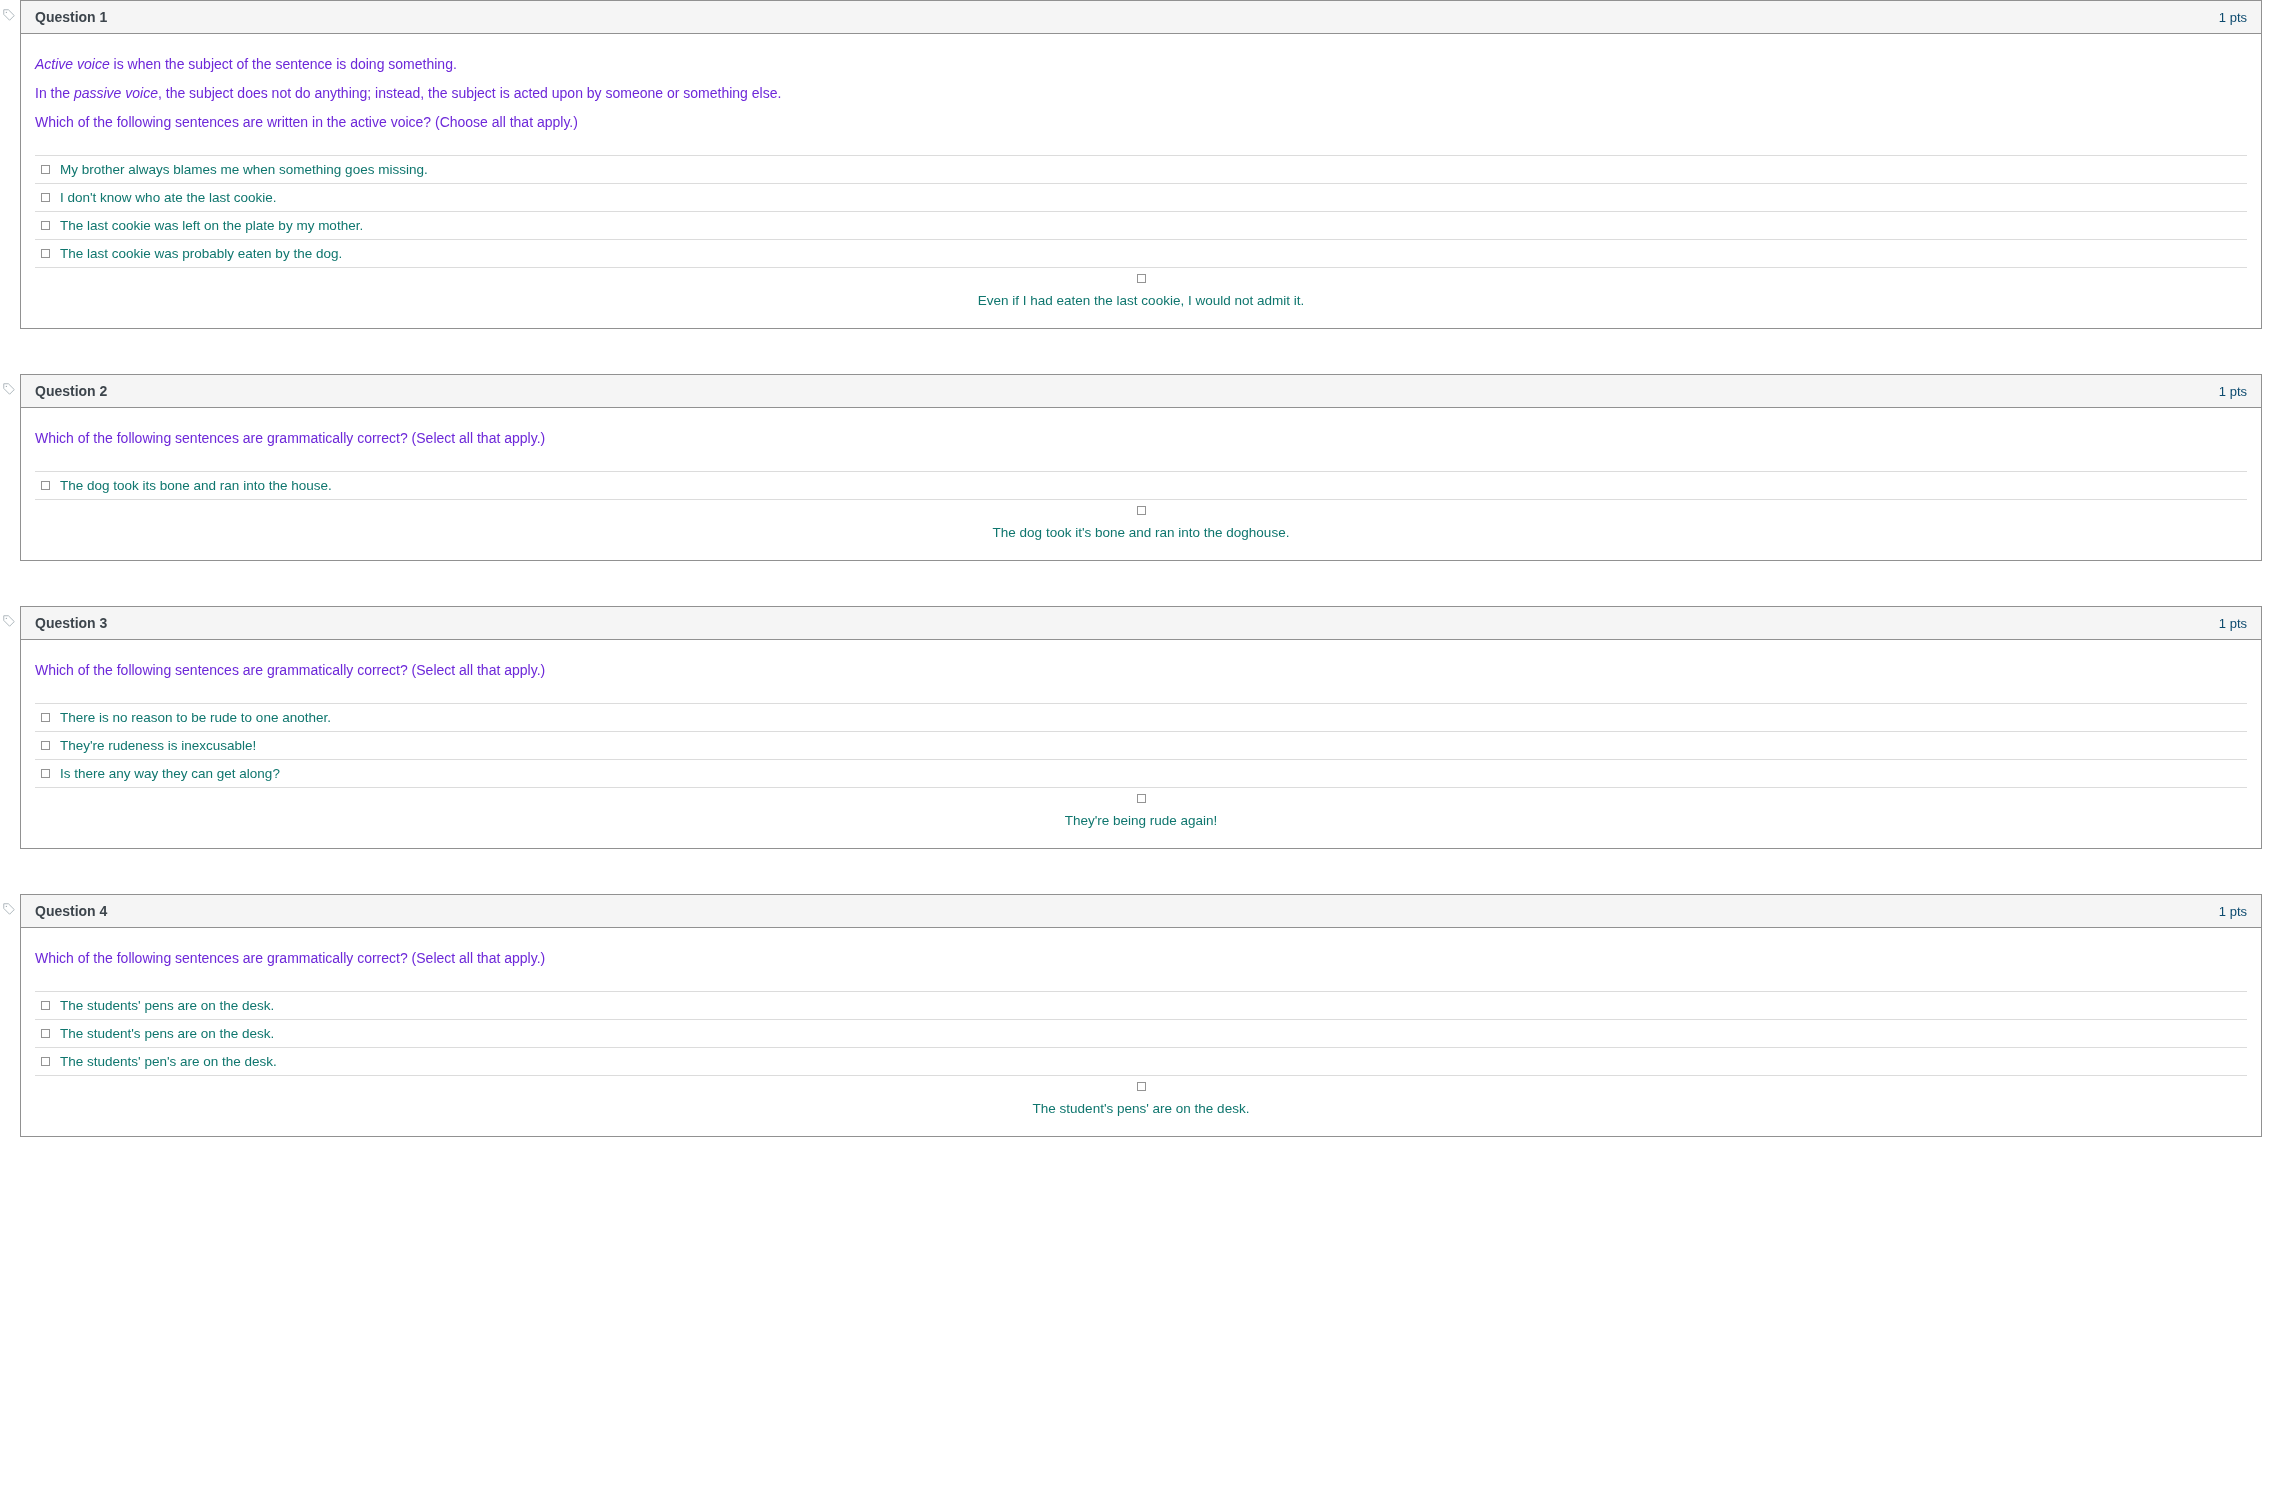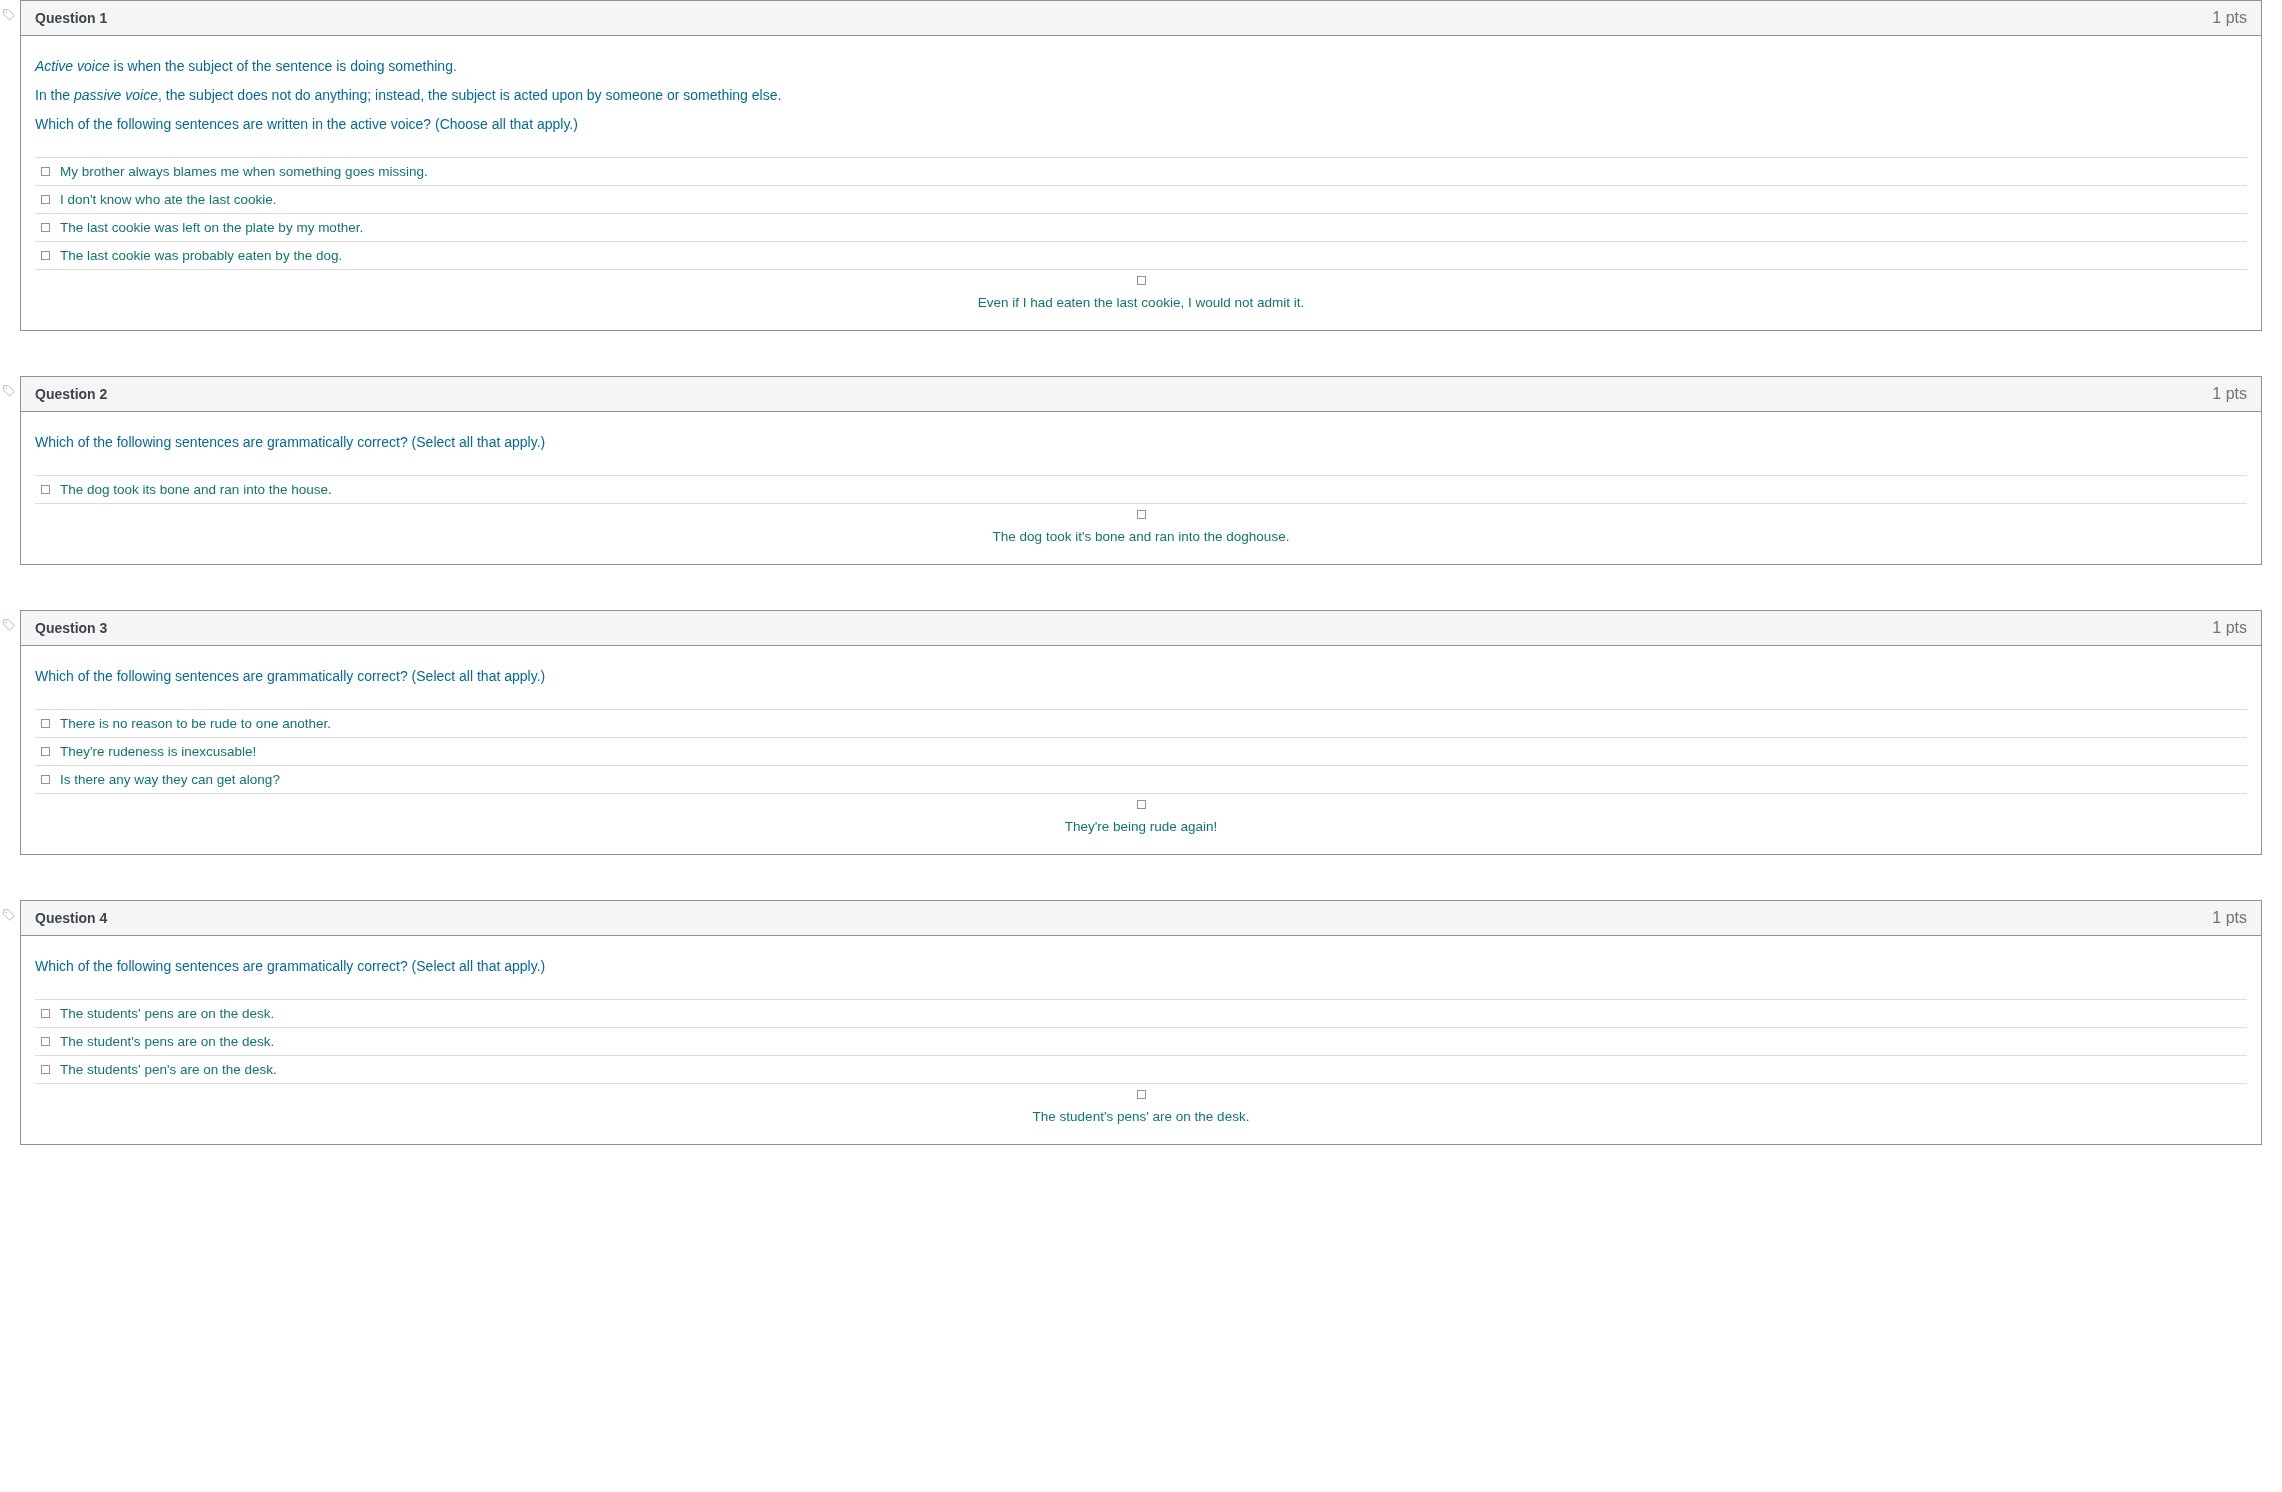--- a/index.html
+++ b/index.html
@@ -43,30 +43,30 @@
       align-items: center;
       background: #f5f5f5;
       border-bottom: 1px solid #919191;
       padding: 8px 14px;
       font-weight: 700;
       color: #3d454c;
       gap: 8px;
     }
     .question-header .pts {
       font-weight: 400;
-      color: #737373;
-      font-size: 16px;
+      color: #0c4a6e;
+      font-size: 13px;
     }
     .question-body {
       padding: 20px 14px 14px 14px;
     }
     .prompt-text {
       margin-bottom: 8px;
       line-height: 1.5;
-      color: #0369a1;
+      color: #6d28d9;
     }
     .prompt-text:last-of-type {
       margin-bottom: 0;
     }
     .prompt-area {
       margin-bottom: 22px;
     }
     em {
       font-style: italic;
     }

